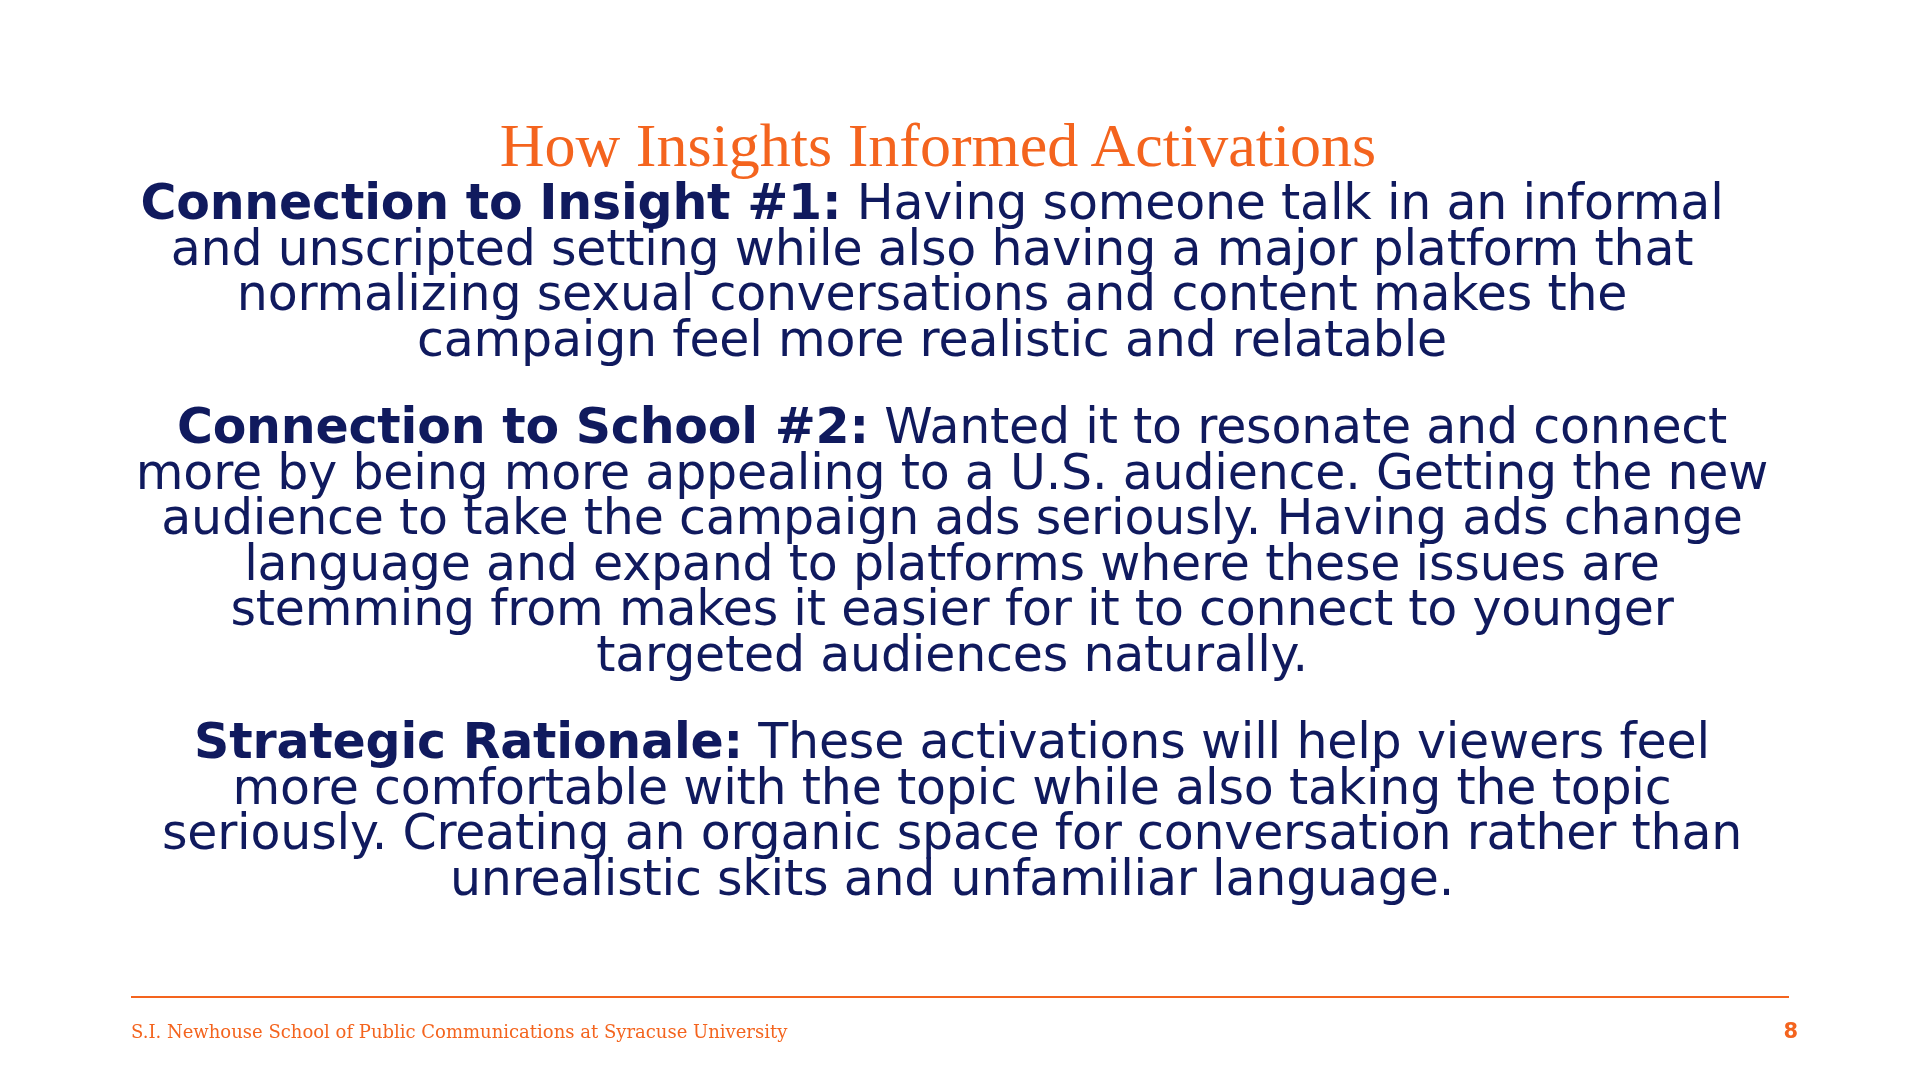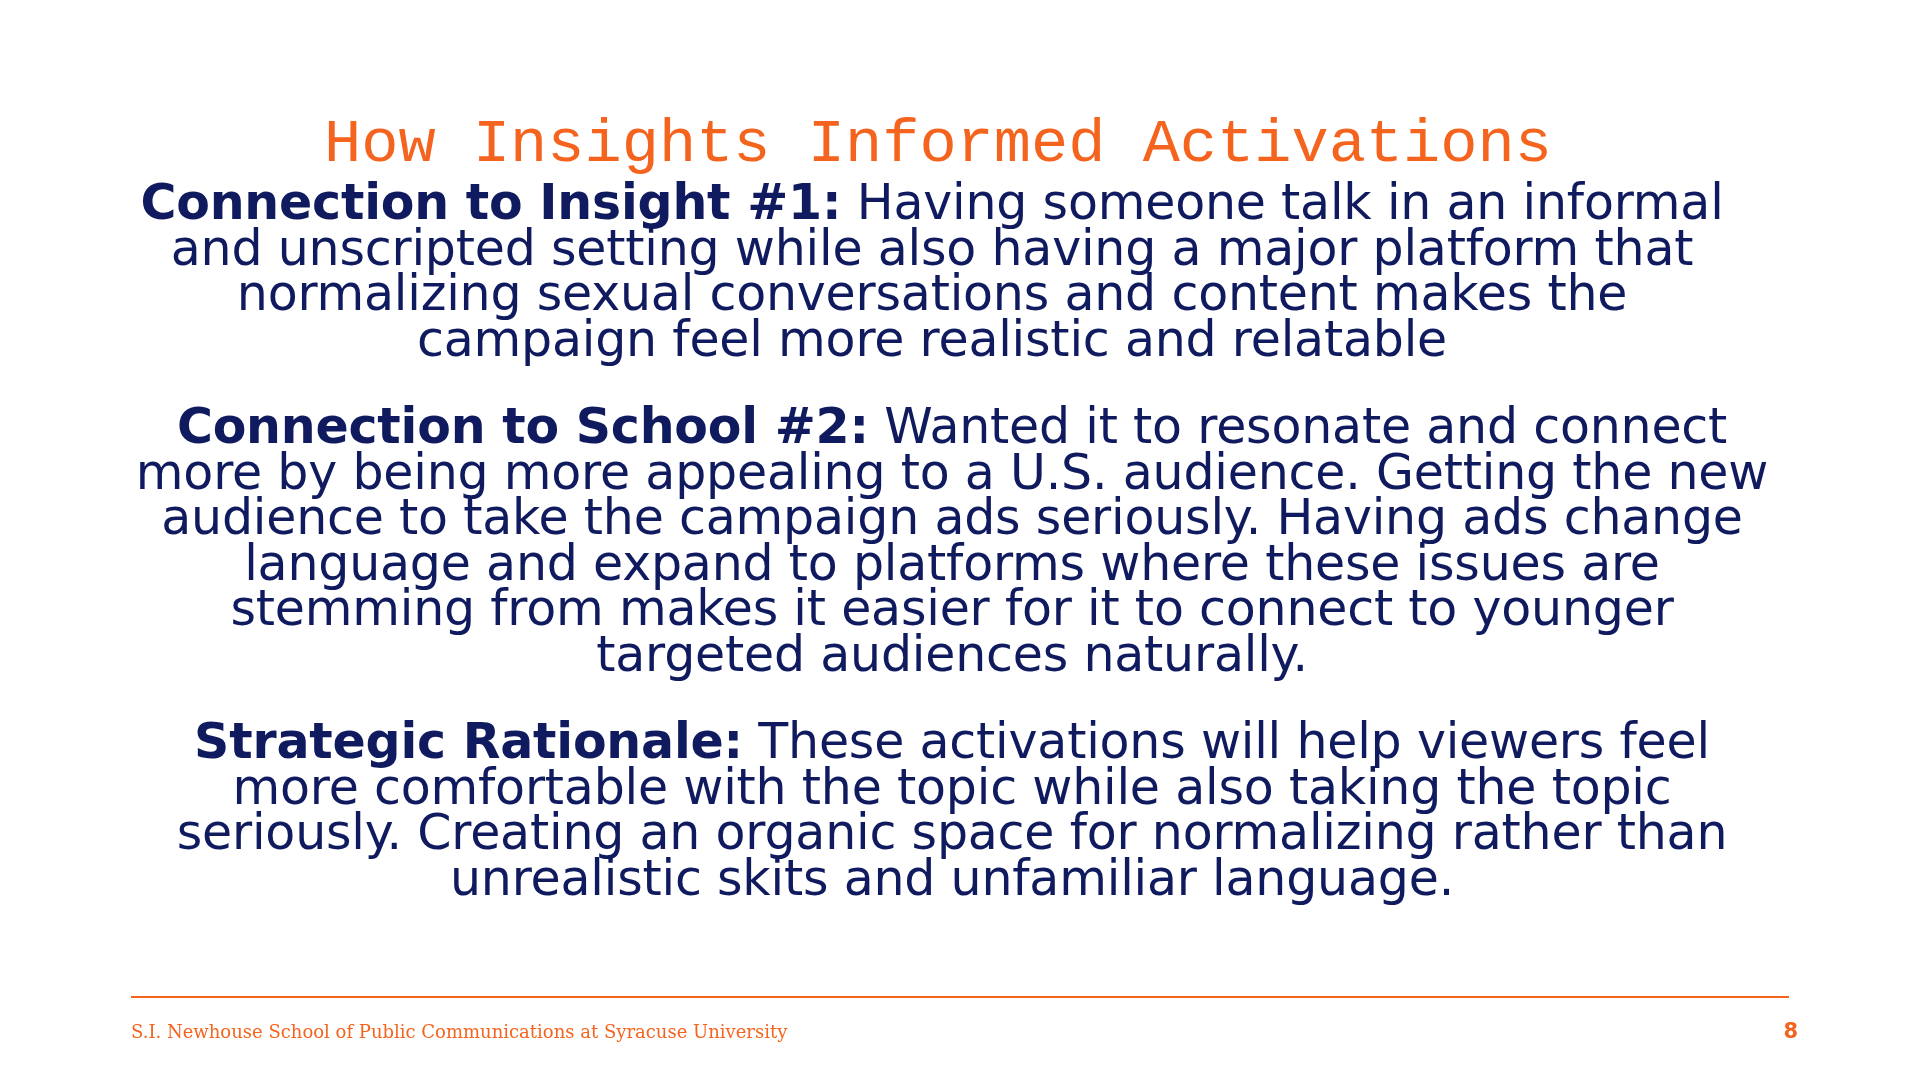--- a/index.html
+++ b/index.html
@@ -23,21 +23,21 @@
   }
 
   
   #slide-title {
     position: absolute;
     left: 0;
     top: 68px;
     width: 1876px;
     text-align: center;
     color: #F4641E;
-    font-family: Liberation Mono, monospace;
+    font-family: Liberation Serif, serif;
     font-weight: 400;
     font-size: 62px;
     line-height: 70px;
     letter-spacing: 0px;
     white-space: nowrap;
   }
 
   
   #body-block {
     position: absolute;
@@ -114,21 +114,21 @@
 
     <p class="para" id="para-1">
       <span class="lead">Connection to Insight #1:</span><span> Having someone talk in an informal and unscripted setting while also having a major platform that normalizing sexual conversations and content makes the campaign feel more realistic and relatable</span>
     </p>
 
     <p class="para" id="para-2">
       <span class="lead">Connection to School #2:</span><span> Wanted it to resonate and connect more by being more appealing to a U.S. audience. Getting the new audience to take the campaign ads seriously. Having ads change language and expand to platforms where these issues are stemming from makes it easier for it to connect to younger targeted audiences naturally.</span>
     </p>
 
     <p class="para" id="para-3">
-      <span class="lead">Strategic Rationale:</span><span> These activations will help viewers feel more comfortable with the topic while also taking the topic seriously. Creating an organic space for normalizing rather than unrealistic skits and unfamiliar language.</span>
+      <span class="lead">Strategic Rationale:</span><span> These activations will help viewers feel more comfortable with the topic while also taking the topic seriously. Creating an organic space for conversation rather than unrealistic skits and unfamiliar language.</span>
     </p>
 
   </div>
 
   <div id="footer-rule"></div>
 
   <div id="footer-text">S.I. Newhouse School of Public Communications at Syracuse University</div>
 
   <div id="page-number">8</div>
 

